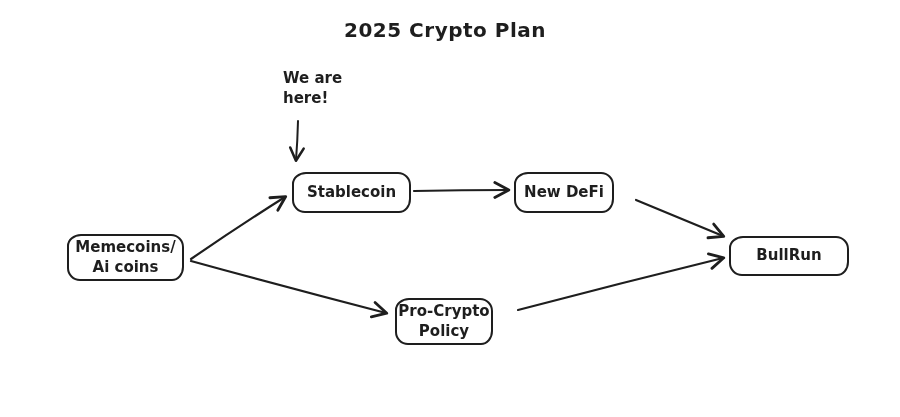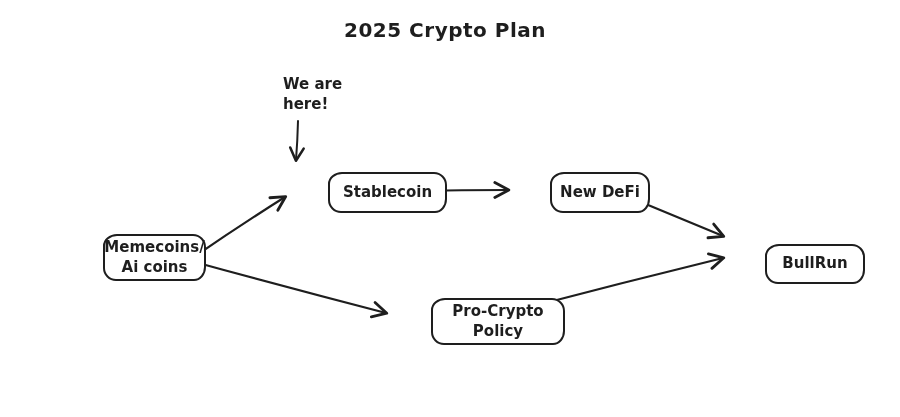--- a/index.html
+++ b/index.html
@@ -22,21 +22,21 @@
     top: 18px;
     width: 890px;
     text-align: center;
     font-size: 20px;
     font-weight: bold;
     letter-spacing: 0.5px;
   }
   .annotation {
     position: absolute;
     left: 283px;
-    top: 74px;
+    top: 68px;
     font-size: 15px;
     font-weight: bold;
     line-height: 1.35;
     white-space: pre-line;
   }
   .edges-layer {
     position: absolute;
     left: 0;
     top: 0;
     width: 900px;
@@ -52,27 +52,26 @@
     align-items: center;
     justify-content: center;
     text-align: center;
     font-size: 15px;
     font-weight: bold;
     line-height: 1.3;
     white-space: pre-line;
     
     border-top-left-radius: 14px 12px;
     border-bottom-right-radius: 12px 14px;
-    margin-left: 36px;
   }
-  .node-memecoins        { left: 67px;  top: 234px; width: 103px; height: 47px; }
+  .node-memecoins        { left: 67px;  top: 234px; width: 117px; height: 47px; }
   .node-stablecoin       { left: 292px; top: 172px; width: 119px; height: 41px; }
   .node-new-defi         { left: 514px; top: 172px; width: 100px; height: 41px; }
-  .node-bullrun          { left: 729px; top: 244px; width: 100px; height: 40px; }
-  .node-pro-crypto       { left: 395px; top: 298px; width: 134px; height: 47px; }
+  .node-bullrun          { left: 729px; top: 236px; width: 120px; height: 40px; }
+  .node-pro-crypto       { left: 395px; top: 298px; width: 98px; height: 47px; }
 </style>
 </head>
 <body>
 
 <div class="canvas">
 
   <div class="diagram-title">2025 Crypto Plan</div>
 
   <div class="annotation">We are
 here!</div>

